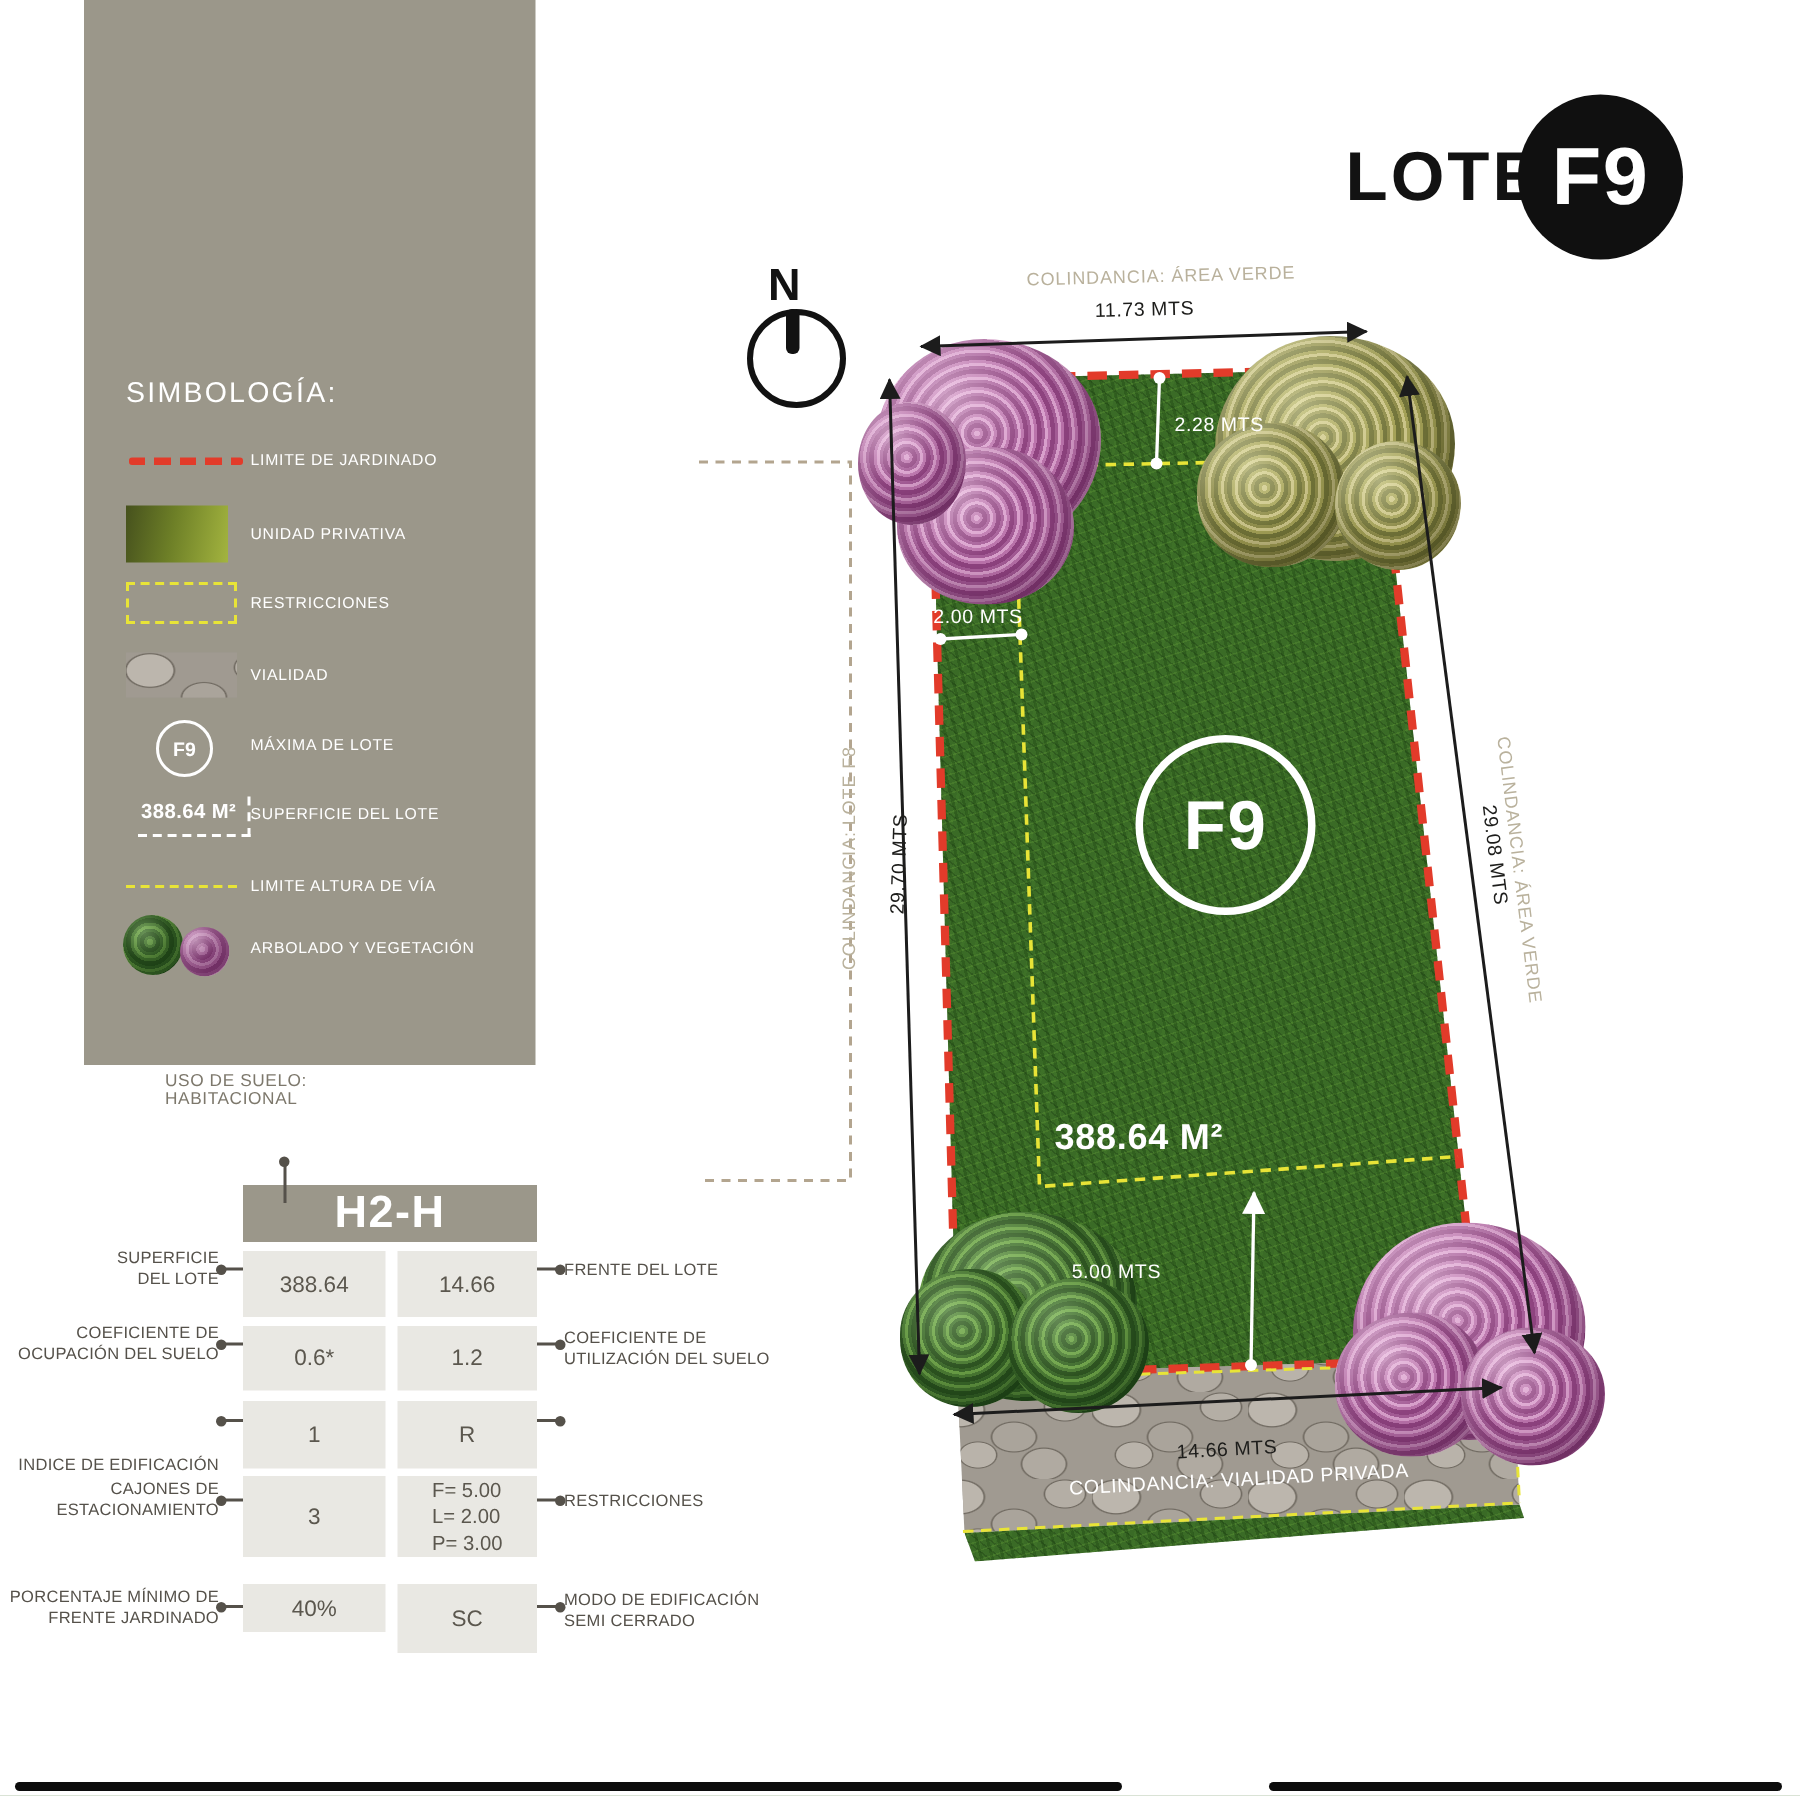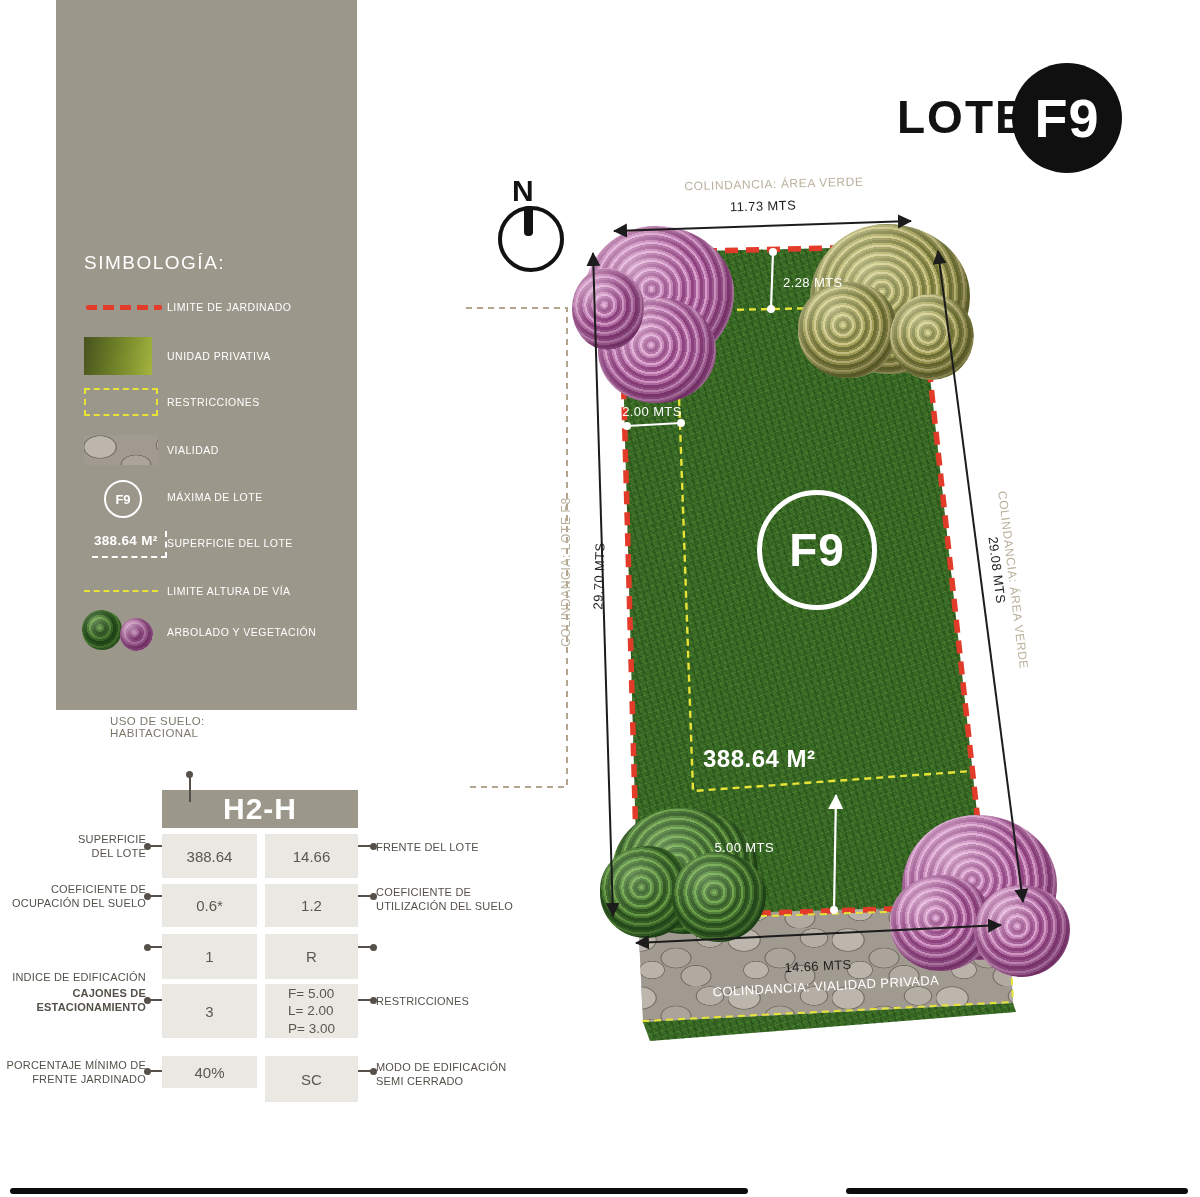--- a/index.html
+++ b/index.html
@@ -280,21 +280,21 @@
   <div class="cell" style="left:162px;top:934px;width:95px;height:45px;">1</div>
   <div class="cell" style="left:265px;top:934px;width:93px;height:45px;">R</div>
   <div class="tlabel l ml" style="top:941px;margin-top:29px;">INDICE DE EDIFICACIÓN</div>
   <div class="conn l" style="top:946px;"></div>
   <div class="conn r" style="top:946px;"></div>
 
   <div class="cell" style="left:162px;top:984px;width:95px;height:54px;">3</div>
   <div class="cell small ml" style="left:265px;top:984px;width:93px;height:54px;">F= 5.00
 L= 2.00
 P= 3.00</div>
-  <div class="tlabel l ml" style="top:986px;font-weight:bold;">CAJONES DE
+  <div class="tlabel l ml" style="top:986px;">CAJONES DE
 ESTACIONAMIENTO</div>
   <div class="tlabel r ml" style="top:994px;">RESTRICCIONES</div>
   <div class="conn l" style="top:999px;"></div>
   <div class="conn r" style="top:999px;"></div>
 
   <div class="cell" style="left:162px;top:1056px;width:95px;height:32px;">40%</div>
   <div class="cell" style="left:265px;top:1056px;width:93px;height:46px;">SC</div>
   <div class="tlabel l ml" style="top:1058px;">PORCENTAJE MÍNIMO DE
 FRENTE JARDINADO</div>
   <div class="tlabel r ml" style="top:1060px;">MODO DE EDIFICACIÓN

